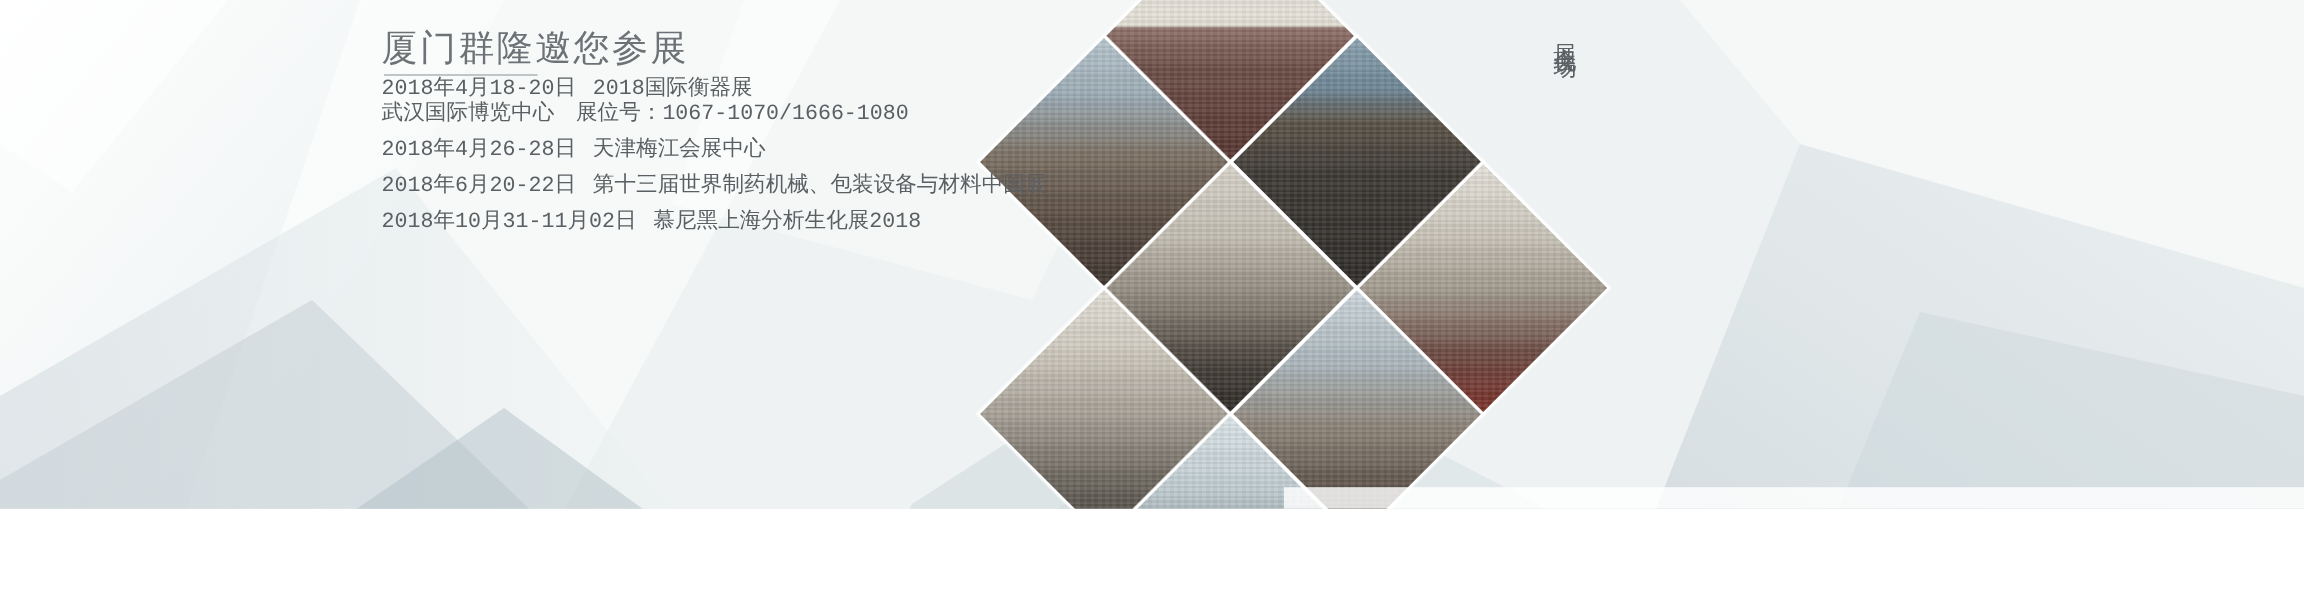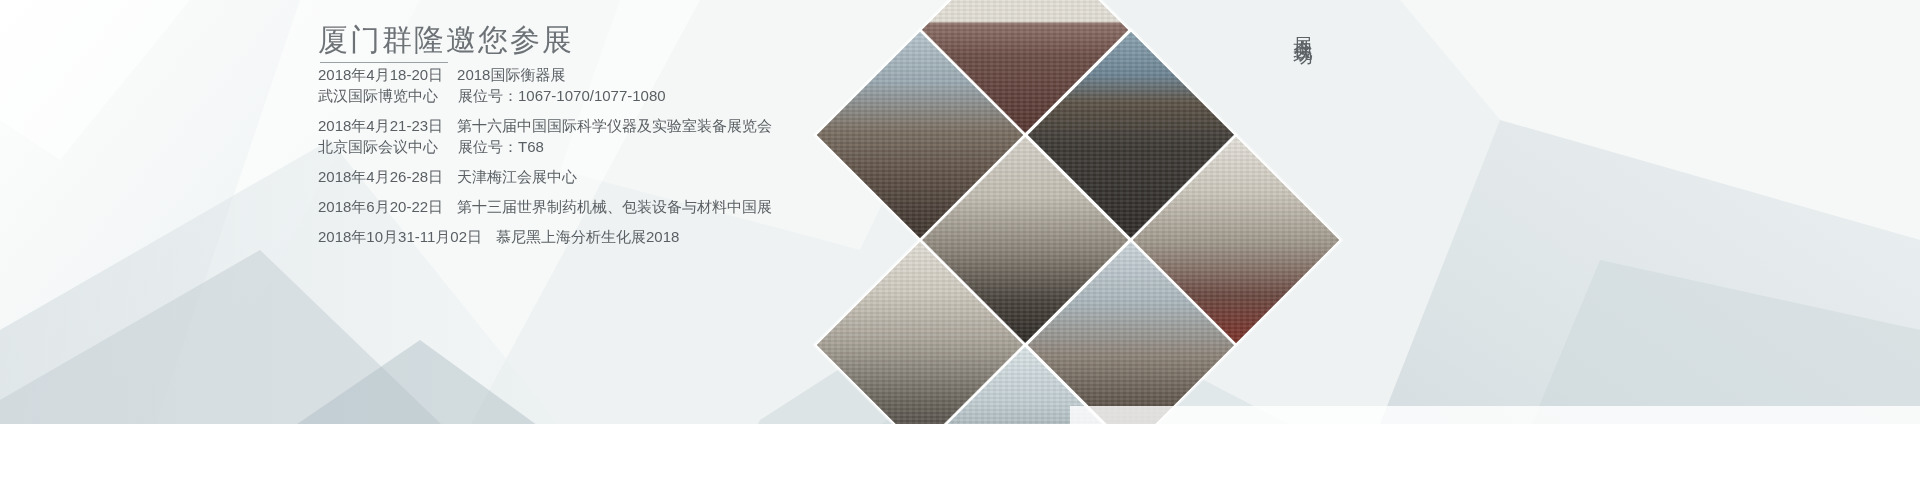--- a/index.html
+++ b/index.html
@@ -57,24 +57,24 @@
   .events {
     position: absolute;
     left: 318px;
     top: 64px;
     width: 560px;
   }
 
   .event {
     margin-bottom: 9px;
     color: #5a5f63;
-    font-size: 15px;
+    font-size: 18px;
     line-height: 21px;
     white-space: nowrap;
-    font-family: Liberation Sans, sans-serif;
+    font-family: Liberation Mono, monospace;
   }
 
   .event .row { display: block; }
 
   .event .date { display: inline-block; min-width: 122px; }
   .event .date.wide { min-width: 160px; }
   .event .venue { display: inline-block; min-width: 122px; }
   .event .venue.wide { min-width: 160px; }
   .event .name { display: inline-block; padding-left: 14px; }
   .event .booth { display: inline-block; padding-left: 18px; }
@@ -218,32 +218,24 @@
     <div class="headline">厦门群隆邀您参展</div>
     <div class="headline-rule"></div>
 
     <div class="events">
 
       <div class="event">
         <span class="row">
           <span class="date">2018年4月18-20日</span><span class="name">2018国际衡器展</span>
         </span>
         <span class="row">
-          <span class="venue">武汉国际博览中心</span><span class="booth">展位号：1067-1070/1077-1080</span>
-        </span>
-      </div>
-
-      <div class="event">
-        <span class="row">
-          <span class="date">2018年4月21-23日</span><span class="name">第十六届中国国际科学仪器及实验室装备展览会</span>
-        </span>
-        <span class="row">
-          <span class="venue">北京国际会议中心</span><span class="booth">展位号：T68</span>
-        </span>
-      </div>
+          <span class="venue">武汉国际博览中心</span><span class="booth">展位号：1067-1070/1666-1080</span>
+        </span>
+      </div>
+
 
       <div class="event">
         <span class="row">
           <span class="date">2018年4月26-28日</span><span class="name">天津梅江会展中心</span>
         </span>
       </div>
 
       <div class="event">
         <span class="row">
           <span class="date">2018年6月20-22日</span><span class="name">第十三届世界制药机械、包装设备与材料中国展</span>

